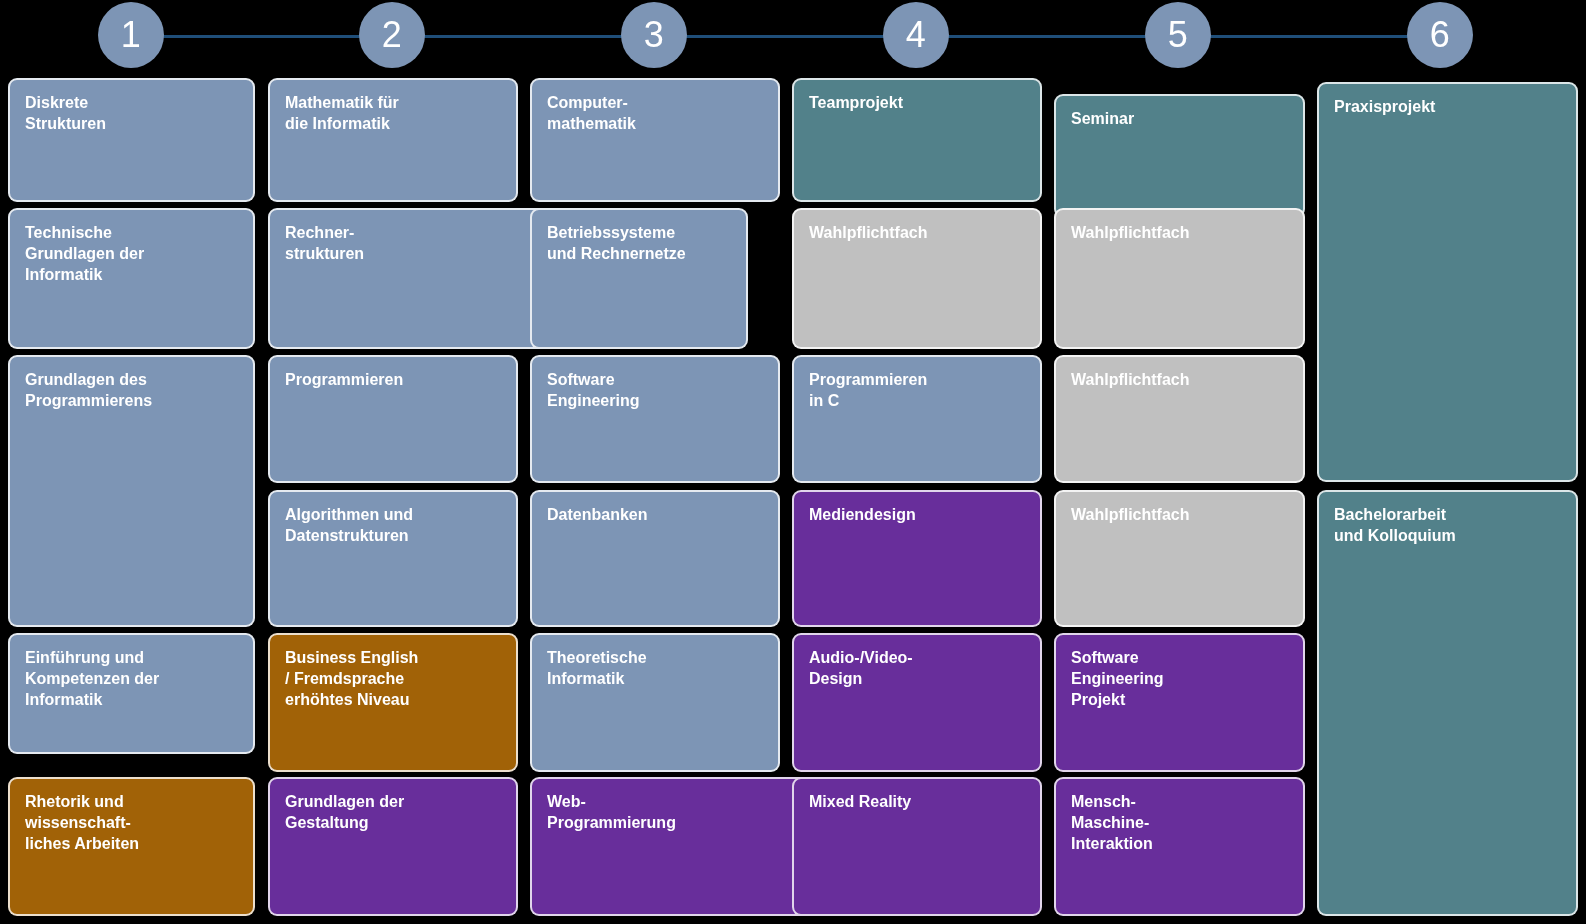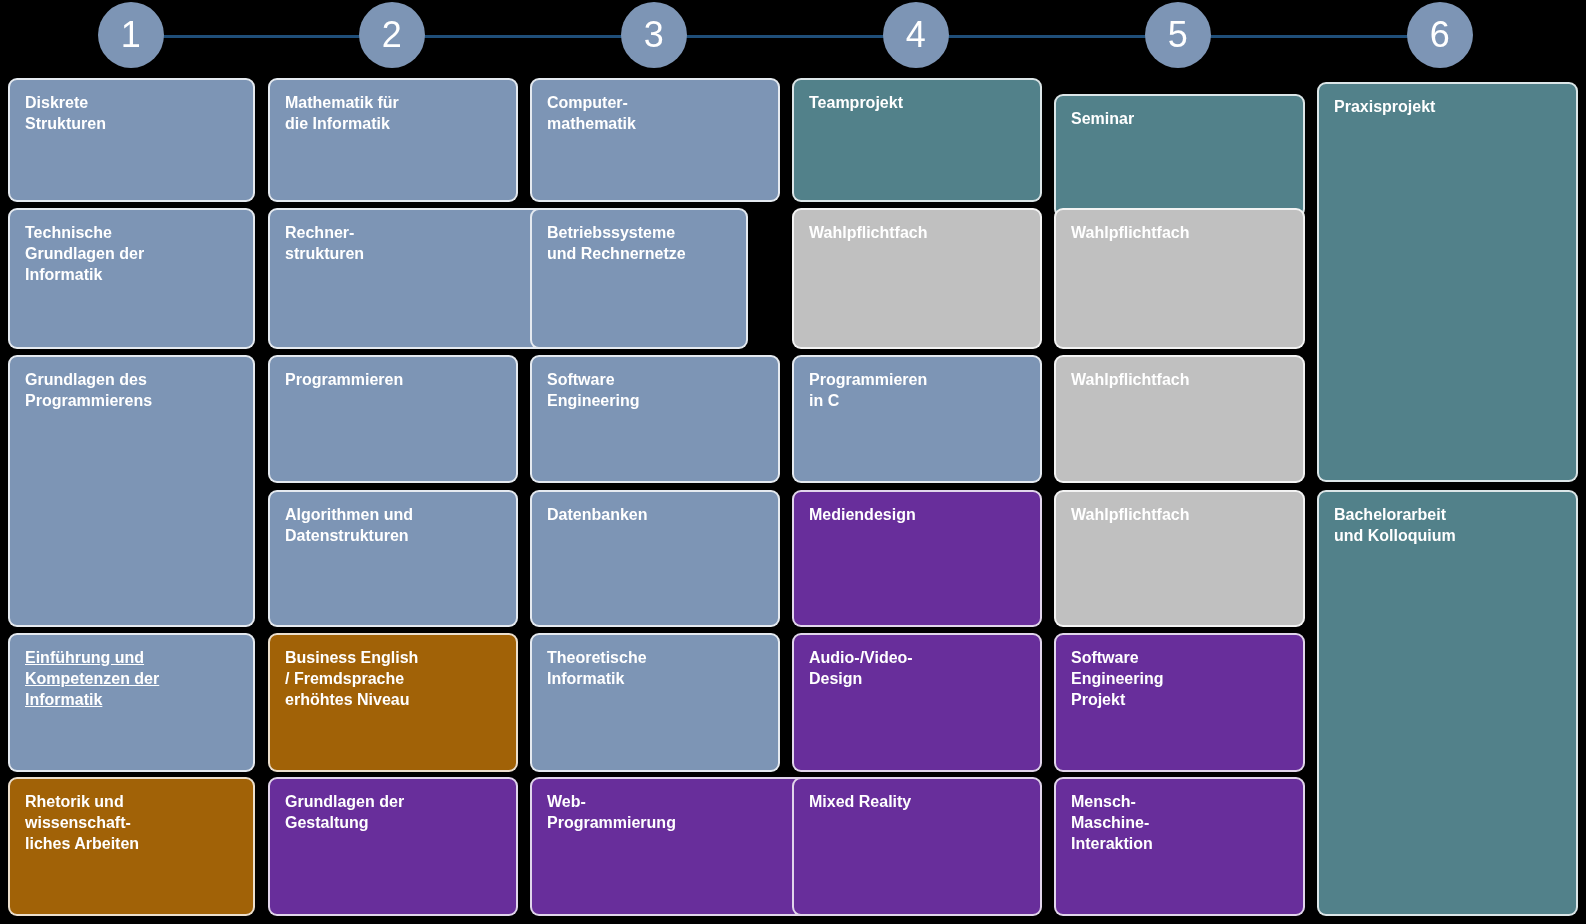--- a/index.html
+++ b/index.html
@@ -70,21 +70,21 @@
       </div>
     </div>
   <div id="boxes">
       <div class="box c-blue" style="left: 8px; top: 78px; width: 247px; height: 124px;"><span>Diskrete
 Strukturen</span></div>
       <div class="box c-blue" style="left: 8px; top: 208px; width: 247px; height: 141px;"><span>Technische
 Grundlagen der
 Informatik</span></div>
       <div class="box c-blue" style="left: 8px; top: 355px; width: 247px; height: 272px;"><span>Grundlagen des
 Programmierens</span></div>
-      <div class="box c-blue" style="left: 8px; top: 633px; width: 247px; height: 139px; text-decoration: underline;"><span>Einführung und
+      <div class="box c-blue" style="left: 8px; top: 633px; width: 247px; height: 121px;"><span>Einführung und
 Kompetenzen der
 Informatik</span></div>
       <div class="box c-sage" style="left: 8px; top: 777px; width: 247px; height: 139px;"><span>Rhetorik und
 wissenschaft-
 liches Arbeiten</span></div>
       <div class="box c-blue" style="left: 268px; top: 78px; width: 250px; height: 124px;"><span>Mathematik für
 die Informatik</span></div>
       <div class="box c-blue" style="left: 268px; top: 208px; width: 298px; height: 141px;"><span>Rechner-
 strukturen</span></div>
       <div class="box c-blue" style="left: 268px; top: 355px; width: 250px; height: 128px;"><span>Programmieren</span></div>

